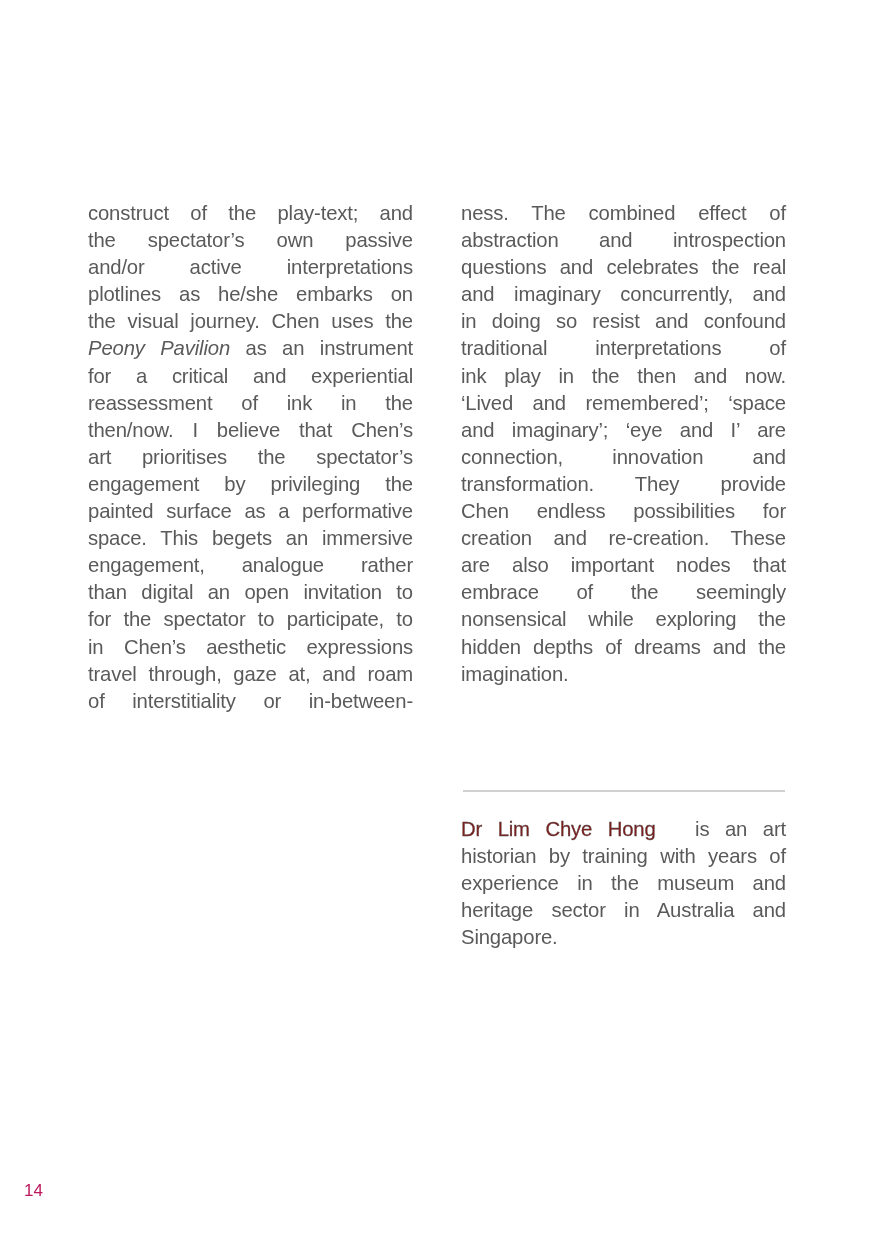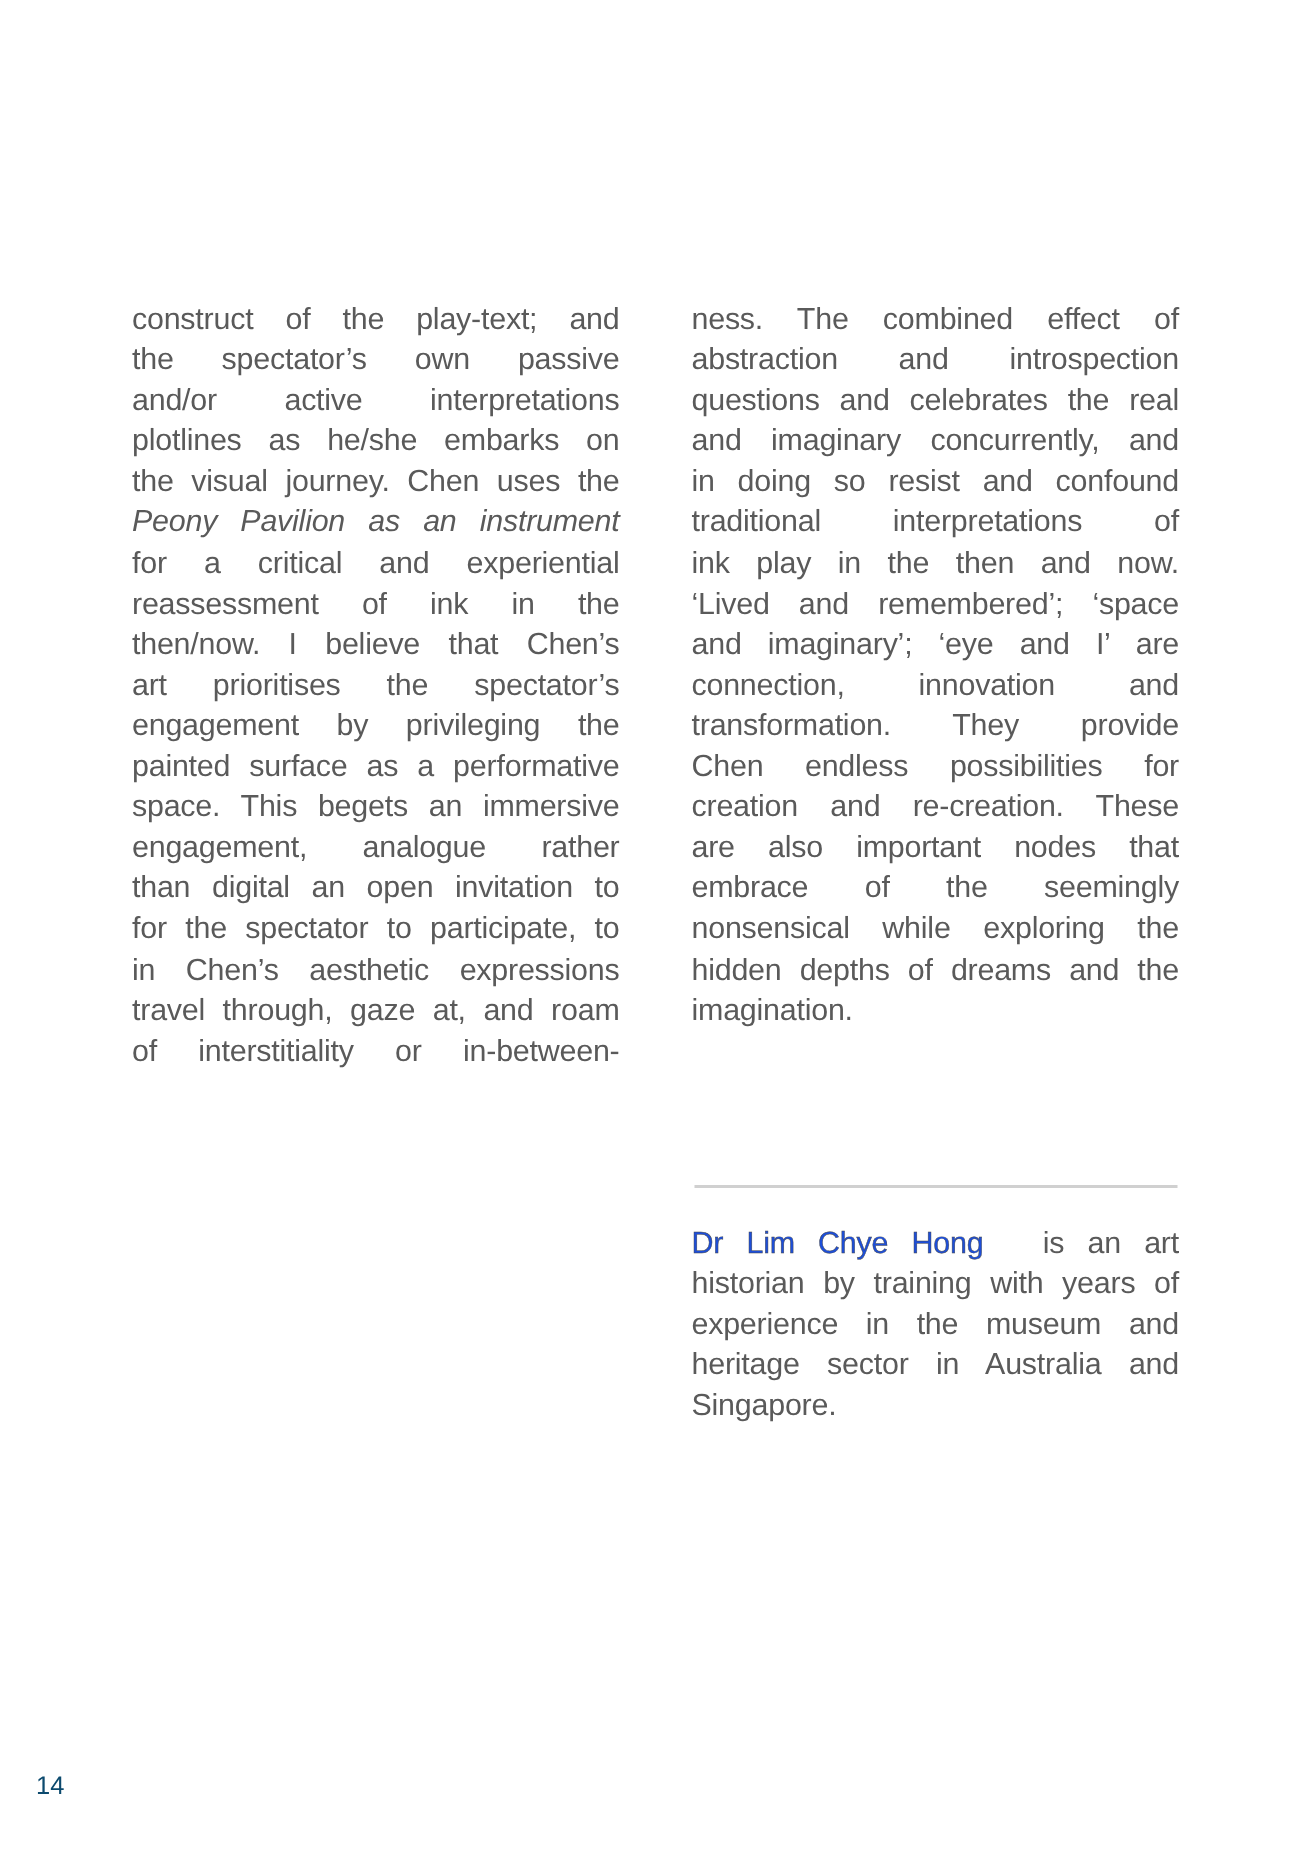--- a/index.html
+++ b/index.html
@@ -6,34 +6,34 @@
   body { width: 874px; height: 1240px; position: relative; overflow: hidden;
          font-family: "Liberation Sans", sans-serif; color: #5a5a5a; }
   .col { position: absolute; width: 325px; font-size: 20.3px; line-height: 27.1px; }
   .col-left { left: 88px; top: 200px; }
   .col-right { left: 461px; top: 200px; }
   .line { display: block; text-align: justify; text-align-last: justify; white-space: nowrap; height: 27.1px; overflow: visible; letter-spacing: -0.15px; }
   .line.last { text-align-last: left; }
   .line::after { content: ""; }
   .rule { position: absolute; left: 463px; top: 790px; width: 322px; height: 2px; background: #d0d0d0; }
   .bio { position: absolute; left: 461px; top: 816px; width: 325px; font-size: 20.3px; line-height: 27.1px; }
-  .bio .name { color: #1d4ed8; font-weight: normal; -webkit-text-stroke: 0.3px #4a4a4a; }
-  .page-number { position: absolute; left: 24px; top: 1181px; font-size: 17px; color: #0c4a6e; }
+  .bio .name { color: #7f1d1d; font-weight: normal; -webkit-text-stroke: 0.3px #4a4a4a; }
+  .page-number { position: absolute; left: 24px; top: 1181px; font-size: 17px; color: #be185d; }
   .ital { font-style: italic; }
 </style>
 </head>
 <body>
 
 <div class="col col-left" id="left-col">
     <span class="line">construct of the play-text; and</span>
     <span class="line">the spectator’s own passive</span>
     <span class="line">and/or active interpretations</span>
     <span class="line">plotlines as he/she embarks on</span>
     <span class="line">the visual journey. Chen uses the</span>
-    <span class="line"><span class="ital">Peony Pavilion</span><span style="white-space: pre; font-style: italic;"> as an instrument</span></span>
+    <span class="line"><span class="ital">Peony Pavilion</span><span style="white-space: pre;"> as an instrument</span></span>
     <span class="line">for a critical and experiential</span>
     <span class="line">reassessment of ink in the</span>
     <span class="line">then/now. I believe that Chen’s</span>
     <span class="line">art prioritises the spectator’s</span>
     <span class="line">engagement by privileging the</span>
     <span class="line">painted surface as a performative</span>
     <span class="line">space. This begets an immersive</span>
     <span class="line">engagement, analogue rather</span>
     <span class="line">than digital an open invitation to</span>
     <span class="line">for the spectator to participate, to</span>

